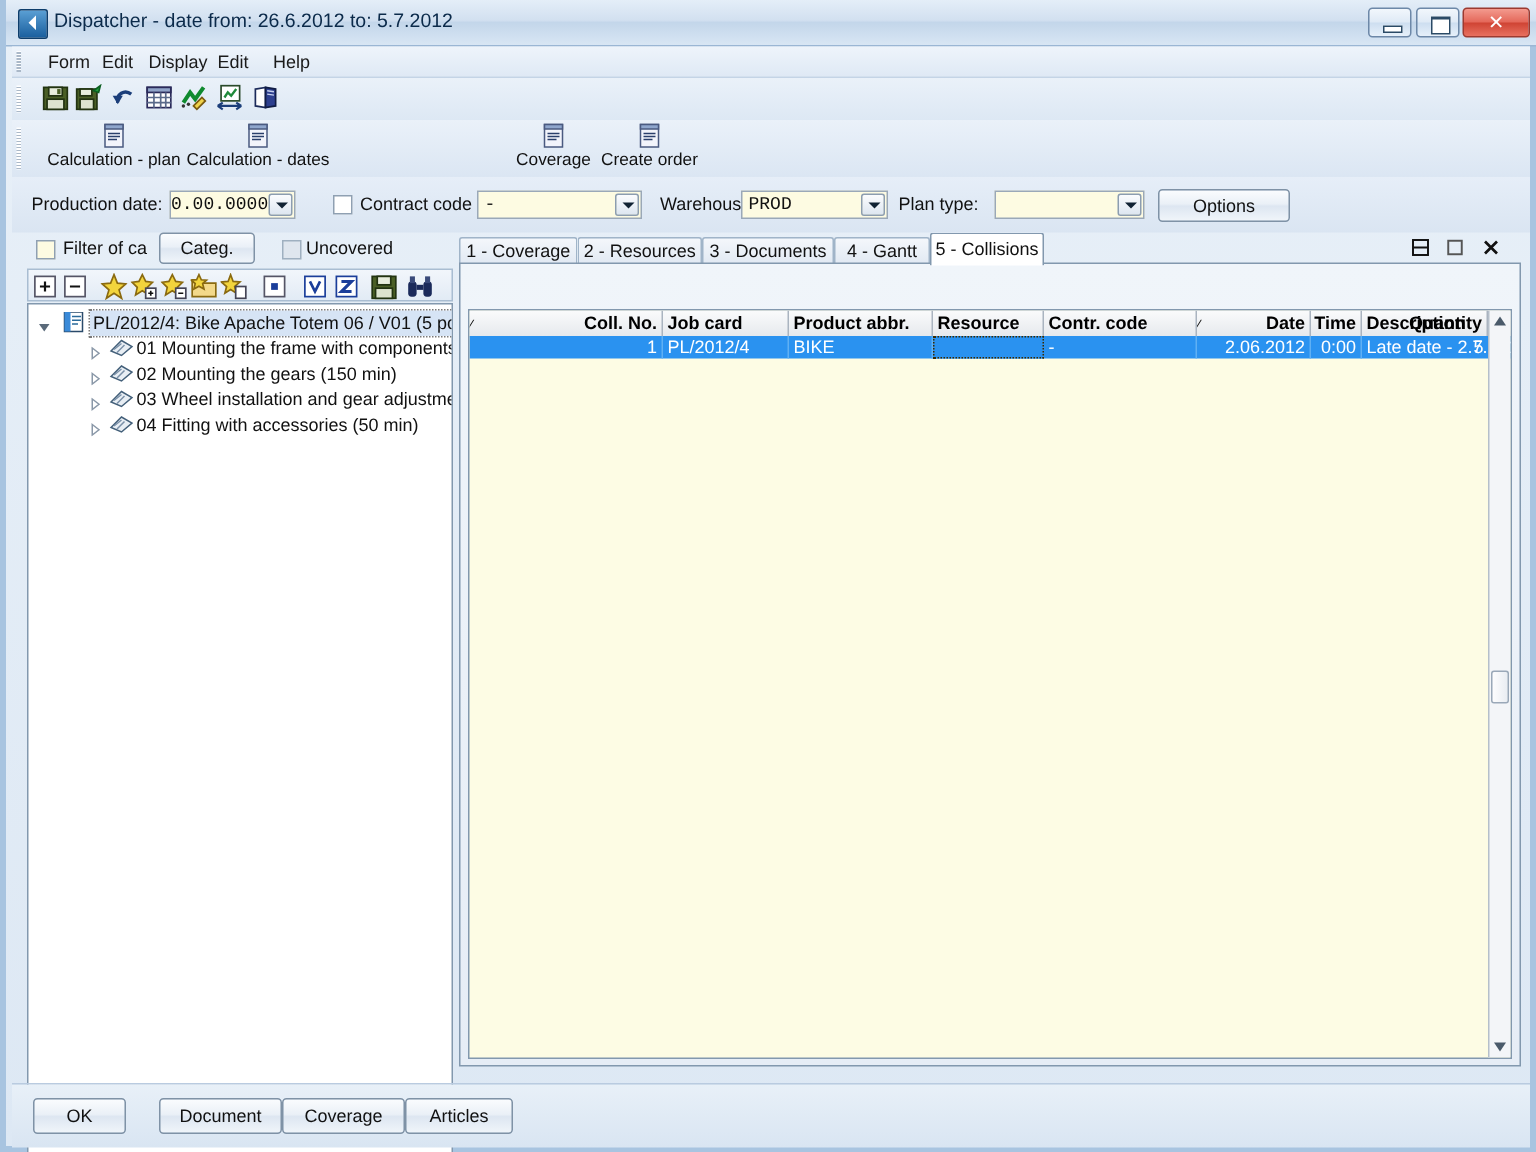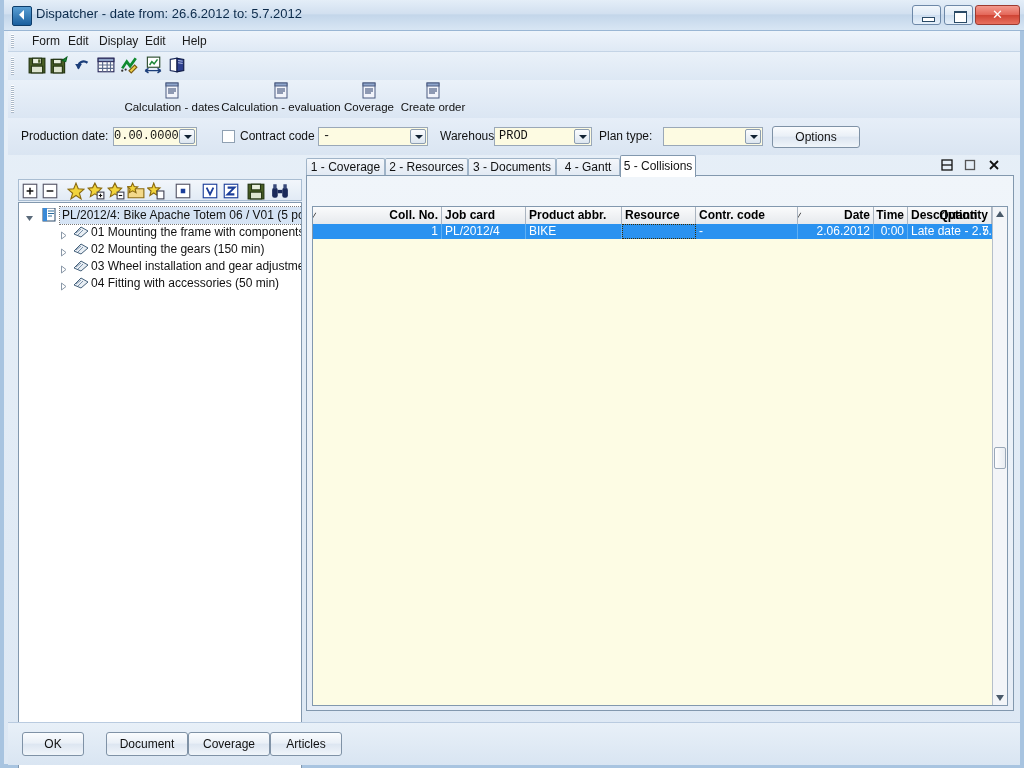--- a/index.html
+++ b/index.html
@@ -295,40 +295,40 @@
       <svg width="18" height="18" viewBox="0 0 16 16">
         <path d="M2 3 L8 2 L8 14 L2 13 Z" fill="#fefefe" stroke="#1b2a5a"></path>
         <path d="M8 2 L14 3 L14 13 L8 14 Z" fill="#2d3f8f" stroke="#101c44"></path>
         <path d="M9 4 L13 4.6 M9 6 L13 6.6" stroke="#c8d2f0" stroke-width="0.8"></path>
       </svg>
     </div>
   </div>
 
   <div id="toolbar2">
     <div class="gripper"></div>
+    <div class="tb2-btn" style="left:12px;width:112px">
+      <div class="tb2-ico">
+        <svg width="16" height="18" viewBox="0 0 16 18">
+          <rect x="2" y="1" width="12" height="15" fill="#f2f4fb" stroke="#4a5a80"></rect>
+          <rect x="2" y="1" width="12" height="3" fill="#8fa6cc" stroke="#4a5a80"></rect>
+          <path d="M4 7 H12 M4 9 H12 M4 11 H10" stroke="#2a3f6b" stroke-width="1"></path>
+        </svg>
+      </div>
+      <div class="tb2-lbl">Calculation - plan</div>
+    </div>
     <div class="tb2-btn" style="left:108px;width:112px">
       <div class="tb2-ico">
         <svg width="16" height="18" viewBox="0 0 16 18">
           <rect x="2" y="1" width="12" height="15" fill="#f2f4fb" stroke="#4a5a80"></rect>
           <rect x="2" y="1" width="12" height="3" fill="#8fa6cc" stroke="#4a5a80"></rect>
           <path d="M4 7 H12 M4 9 H12 M4 11 H10" stroke="#2a3f6b" stroke-width="1"></path>
         </svg>
       </div>
       <div class="tb2-lbl">Calculation - dates</div>
     </div>
-    <div class="tb2-btn" style="left:205px;width:136px">
-      <div class="tb2-ico">
-        <svg width="16" height="18" viewBox="0 0 16 18">
-          <rect x="2" y="1" width="12" height="15" fill="#f2f4fb" stroke="#4a5a80"></rect>
-          <rect x="2" y="1" width="12" height="3" fill="#8fa6cc" stroke="#4a5a80"></rect>
-          <path d="M4 7 H12 M4 9 H12 M4 11 H10" stroke="#2a3f6b" stroke-width="1"></path>
-        </svg>
-      </div>
-      <div class="tb2-lbl">Calculation - evaluation</div>
-    </div>
     <div class="tb2-btn" style="left:330px;width:62px">
       <div class="tb2-ico">
         <svg width="16" height="18" viewBox="0 0 16 18">
           <rect x="2" y="1" width="12" height="15" fill="#f2f4fb" stroke="#4a5a80"></rect>
           <rect x="2" y="1" width="12" height="3" fill="#8fa6cc" stroke="#4a5a80"></rect>
           <path d="M4 7 H12 M4 9 H12 M4 11 H10" stroke="#2a3f6b" stroke-width="1"></path>
         </svg>
       </div>
       <div class="tb2-lbl">Coverage</div>
     </div>
@@ -371,20 +371,27 @@
     <div class="field" style="left:655px;top:9px;width:100px">
       <span class="txt"></span>
       <span class="ddbtn">
           <span class="arw"></span>
         </span>
     </div>
     <div class="btn" style="left:764px;top:8px;width:88px">Options</div>
   </div>
 
   <div id="leftpanel">
+    <div id="left-checks">
+      <div class="cbox" style="left:6px;top:5px"></div>
+      <div class="lbl" style="left:24px;top:3px">Filter of ca</div>
+      <div class="btn" style="left:88px;top:0px;width:64px;height:21px;line-height:19px">Categ.</div>
+      <div class="cbox gray" style="left:170px;top:5px"></div>
+      <div class="lbl" style="left:186px;top:3px">Uncovered</div>
+    </div>
 
     <div id="tree-toolbar">
       <div class="tt-btn" style="left:2px">
         <svg width="18" height="18" viewBox="0 0 16 16">
             <rect x="2" y="2" width="12" height="12" fill="#fff" stroke="#556"></rect>
             <path d="M5 8 H11 M8 5 V11" stroke="#111" stroke-width="1.3"></path>
           </svg>
       </div>
       <div class="tt-btn" style="left:22px">
         <svg width="18" height="18" viewBox="0 0 16 16">

